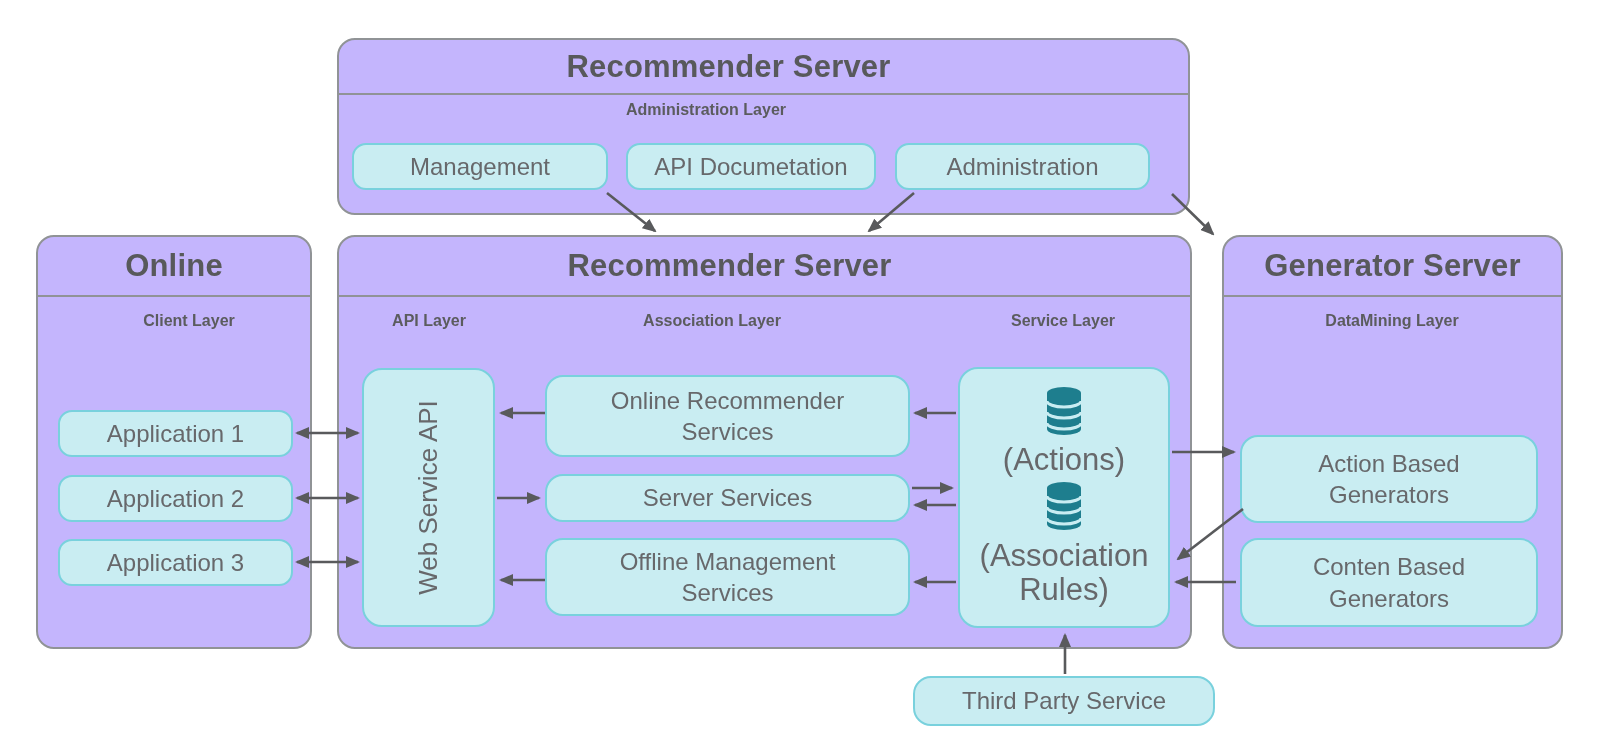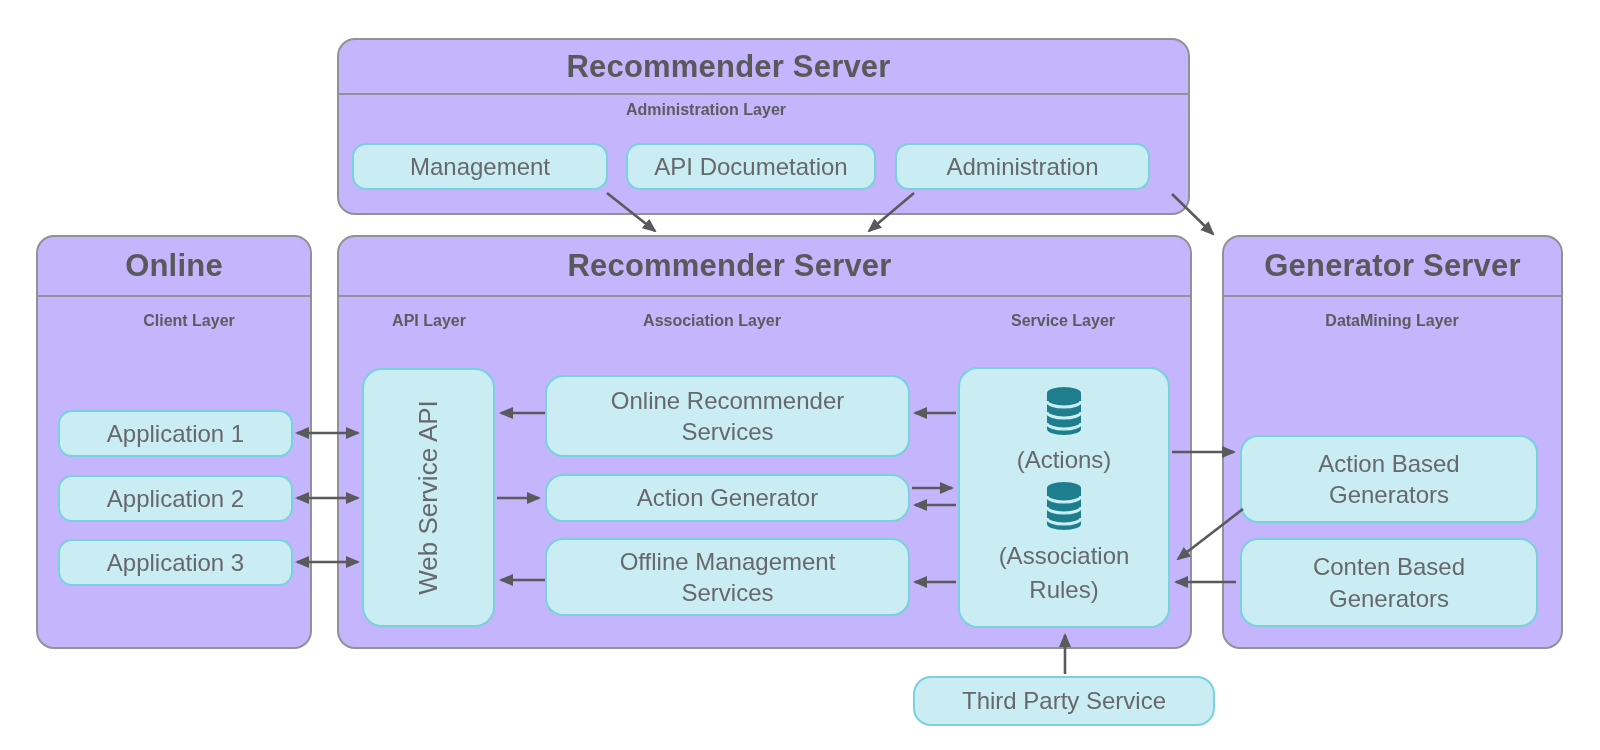--- a/index.html
+++ b/index.html
@@ -20,21 +20,21 @@
         border-radius:14px;box-sizing:border-box;display:flex;align-items:center;justify-content:center;
         text-align:center;color:var(--text);font-size:24px;line-height:1.3;}
   .pill.big{border-radius:18px;}
   .wsa{position:absolute;background:var(--pill-fill);border:2px solid var(--pill-border);
        border-radius:20px;box-sizing:border-box;display:flex;align-items:center;justify-content:center;}
   .wsa span{transform:rotate(-90deg);white-space:nowrap;font-size:26px;color:var(--text);}
   .dbbox{position:absolute;background:var(--pill-fill);border:2px solid var(--pill-border);
          border-radius:20px;box-sizing:border-box;}
   .db-icon{position:absolute;left:50%;transform:translateX(-50%);color:var(--db);}
   .db-label{position:absolute;left:0;right:0;text-align:center;color:var(--text);
-            font-size:24px;line-height:34px;}
+            font-size:31px;line-height:34px;}
   .db-label span{display:inline-block;max-width:170px;}
   .arrows{position:absolute;left:0;top:0;pointer-events:none;}
   .arrows line{stroke:var(--arrow);stroke-width:2.6;}
   .arrows .head{fill:var(--arrow);}
   .clip span{display:inline-block;}
 </style>
 </head>
 <body>
 
 <div class="stage">
@@ -68,21 +68,21 @@
   <div class="layer-label" style="left:712px;top:312px;">Association Layer</div>
   <div class="layer-label" style="left:1063px;top:312px;">Service Layer</div>
 
   <div class="wsa" style="left:362px;top:368px;width:133px;height:259px;">
     <span>Web Service API</span>
   </div>
 
   <div class="pill big clip" style="left:545px;top:375px;width:365px;height:82px;">
     <span style="max-width:300px;">Online Recommender Services</span>
   </div>
-  <div class="pill big" style="left:545px;top:474px;width:365px;height:48px;">Action Generator</div>
+  <div class="pill big" style="left:545px;top:474px;width:365px;height:48px;">Server Services</div>
   <div class="pill big clip" style="left:545px;top:538px;width:365px;height:78px;">
     <span style="max-width:300px;">Offline Management Services</span>
   </div>
 
   <div class="dbbox" style="left:958px;top:367px;width:212px;height:261px;">
     <svg class="db-icon" style="top:17px;" width="38" height="50" viewBox="0 0 38 50">
       <path d="M2,7 a17,6 0 0 1 34,0 v36 a17,6 0 0 1 -34,0 z" fill="currentColor"></path>
       <path d="M2,15 a17,6 0 0 0 34,0 M2,26 a17,6 0 0 0 34,0 M2,37 a17,6 0 0 0 34,0" fill="none" stroke="var(--pill-fill)" stroke-width="3"></path>
     </svg>
     <div class="db-label" style="top:74px;">(Actions)</div>

